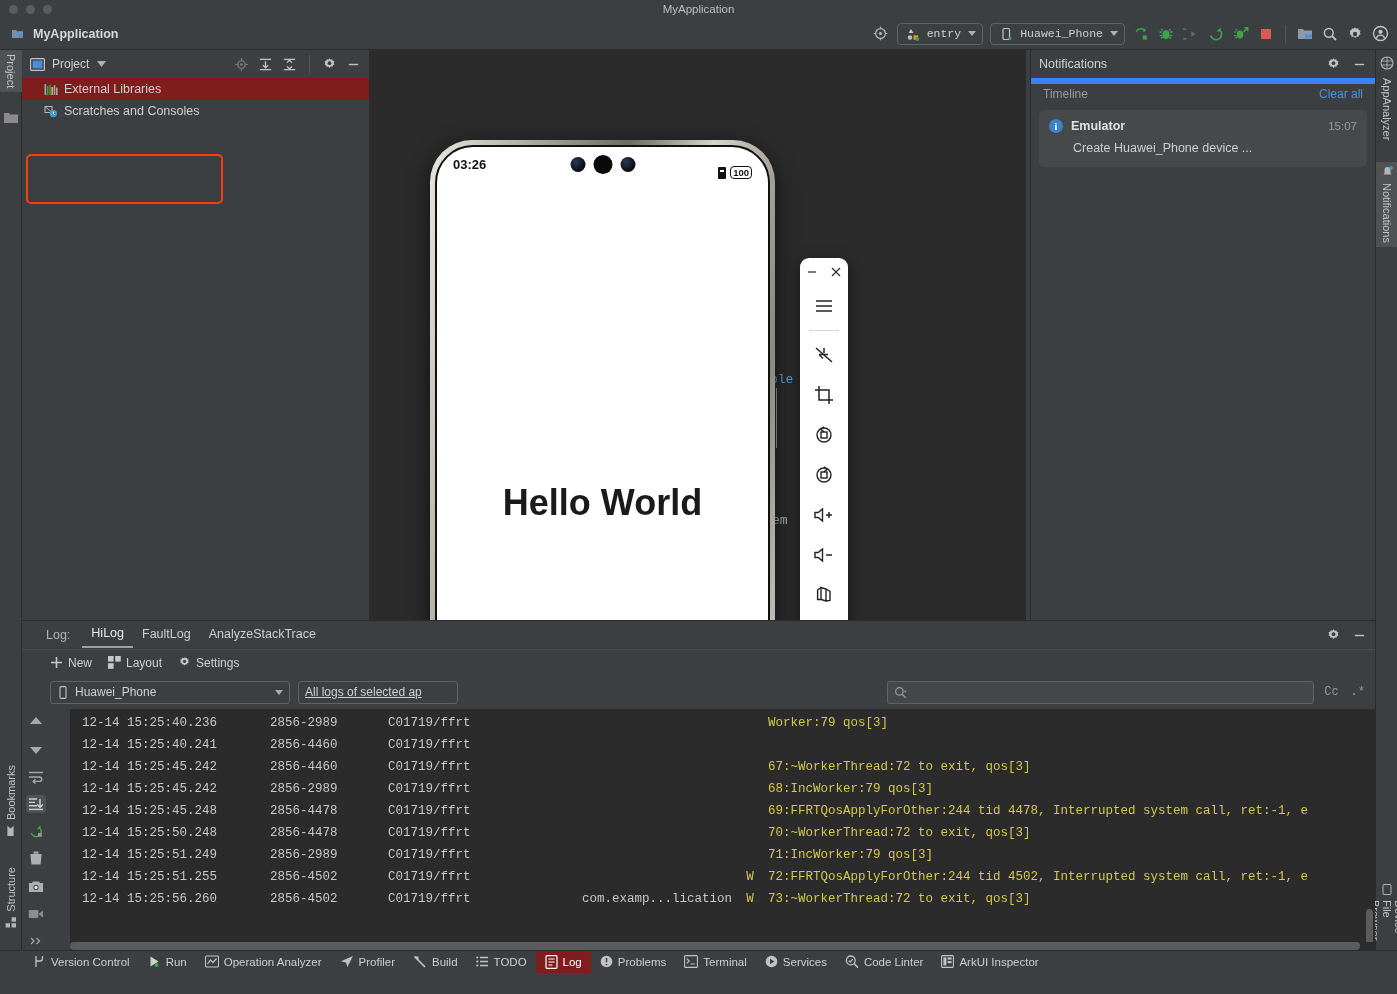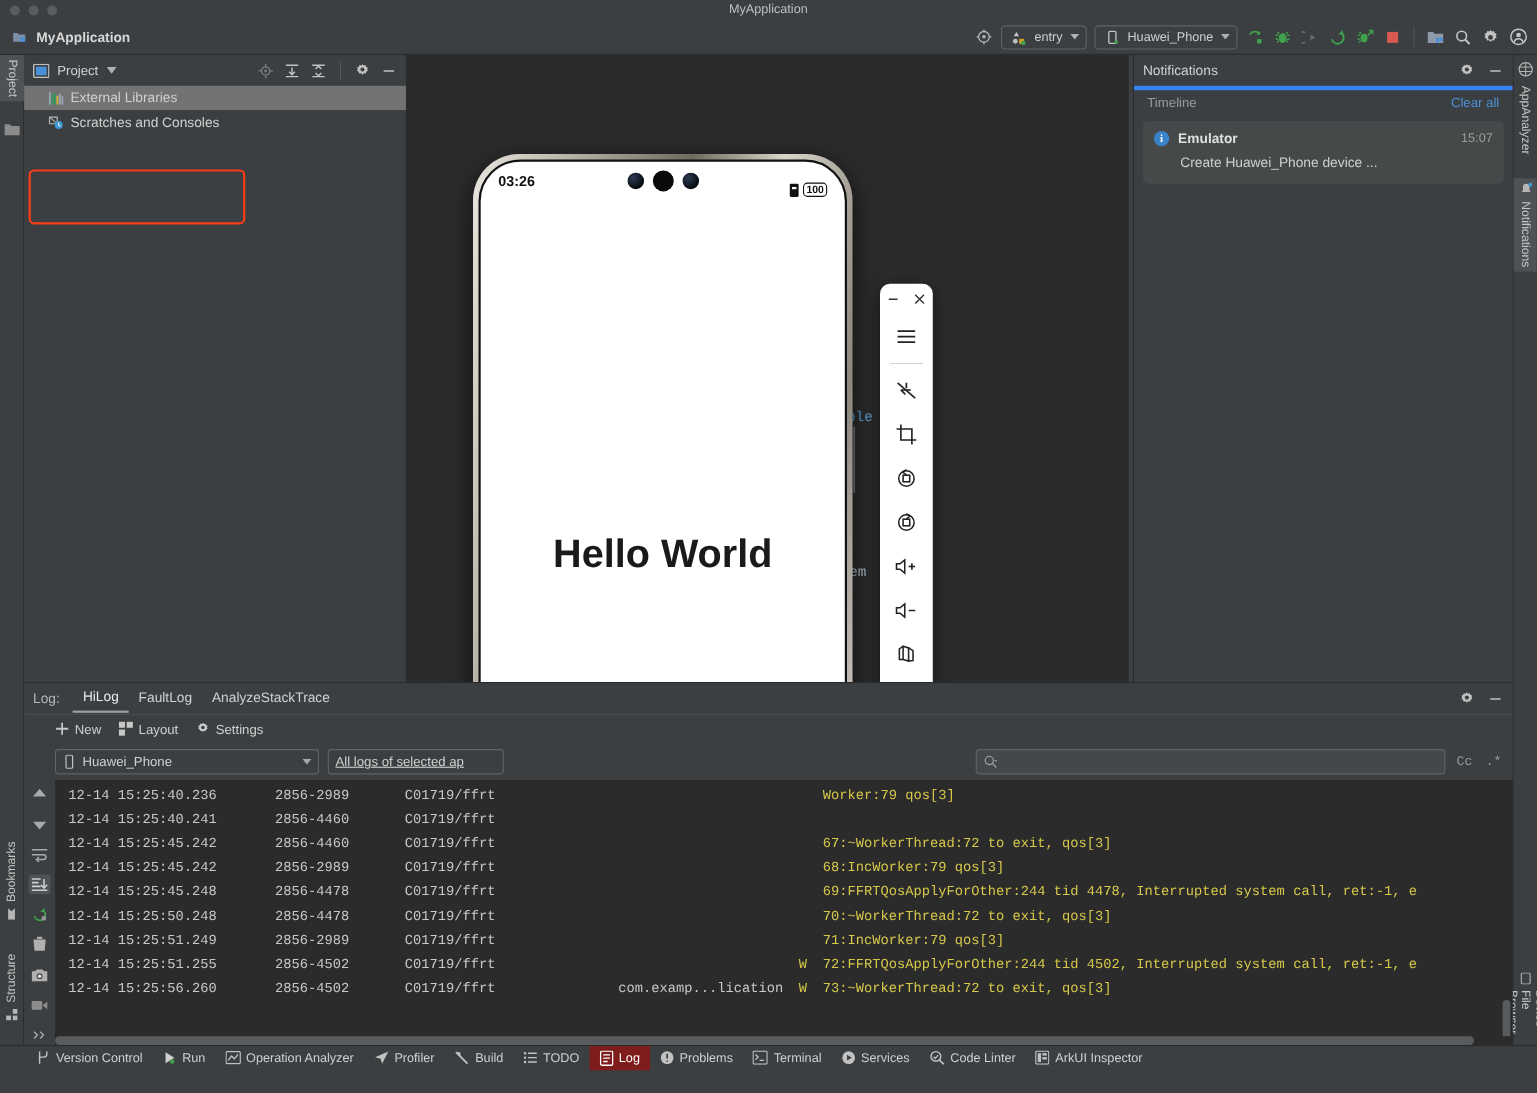--- a/index.html
+++ b/index.html
@@ -32,20 +32,21 @@
     border-bottom: 1px solid #2b2b2b;
   }
   .proj-name { display: flex; align-items: center; gap: 6px; margin-left: 9px; }
   .proj-name .lbl { font-size: 12.5px; color: #d8d8d8; font-weight: bold; }
   .tb-right { margin-left: auto; display: flex; align-items: center; gap: 7px; padding-right: 8px; }
   .chip {
     display: flex; align-items: center; gap: 5px;
     border: 1px solid #5e6366; border-radius: 4px;
     height: 22px; padding: 0 6px; color: #cfcfcf; font-size: 11.5px;
     background: transparent;
+    font-family: Liberation Mono, monospace;
   }
   .chip .caret { border-left: 4px solid transparent; border-right: 4px solid transparent; border-top: 5px solid #b0b0b0; margin-left: 2px; }
   .ticon { width: 18px; height: 18px; display: inline-flex; align-items: center; justify-content: center; }
   .vsep { width: 1px; height: 18px; background: #545759; margin: 0 3px; }
 
   
   .left-strip {
     position: absolute; left: 0; top: 50px; width: 22px; bottom: 44px;
     background: #3c3f41; border-right: 1px solid #2b2b2b;
   }
@@ -73,21 +74,21 @@
     height: 28px; display: flex; align-items: center; padding: 0 6px;
     background: #3c3f41;
   }
   .panel-header .title { font-size: 12px; color: #d0d0d0; margin-left: 6px; }
   .panel-header .hdr-icons { margin-left: auto; display: flex; align-items: center; gap: 9px; padding-right: 2px; }
   .tree { position: relative; padding-top: 0; }
   .tree-row {
     height: 22px; display: flex; align-items: center; gap: 6px;
     padding-left: 22px; font-size: 12.5px; color: #cfcfcf;
   }
-  .tree-row.selected { background: #737373; }
+  .tree-row.selected { background: #7f1d1d; }
   .hl-box {
     position: absolute; left: 4px; top: 76px; width: 197px; height: 50px;
     border: 2.5px solid #fa3c18; border-radius: 5px; pointer-events: none;
   }
 
   
   .editor {
     position: absolute; left: 370px; top: 50px; width: 656px; height: 570px;
     background: #2b2b2b; overflow: hidden;
   }
@@ -143,21 +144,21 @@
   
   .notif-panel {
     position: absolute; left: 1030px; top: 50px; width: 345px; height: 570px;
     background: #3c3f41; border-left: 1px solid #2b2b2b;
   }
   .notif-head { height: 28px; display: flex; align-items: center; padding: 0 8px; }
   .notif-head .title { font-size: 12.5px; color: #d0d0d0; }
   .notif-head .icons { margin-left: auto; display: flex; gap: 11px; align-items: center; }
   .timeline-row {
     height: 26px; display: flex; align-items: center; padding: 0 12px;
-    border-top: 4px solid #3b82f6;
+    border-top: 6px solid #3b82f6;
     text-align: right;
   }
   .timeline-row .tl { font-size: 12px; color: #9a9a9a; }
   .timeline-row .clear { margin-left: auto; color: #4d90d8; font-size: 12px; cursor: pointer; }
   .notif-card {
     margin: 6px 8px; background: #45494a; border-radius: 5px; padding: 9px 10px 12px 10px;
   }
   .notif-card .row1 { display: flex; align-items: center; gap: 8px; }
   .notif-card .name { font-size: 12.5px; color: #e0e0e0; font-weight: bold; }
   .notif-card .time { margin-left: auto; font-size: 11.5px; color: #9a9a9a; }
@@ -169,20 +170,21 @@
   }
 
   
   .log-window {
     position: absolute; left: 22px; top: 620px; right: 22px; bottom: 44px;
     background: #3c3f41; border-top: 1px solid #2b2b2b;
   }
   .log-tabs {
     height: 28px; display: flex; align-items: center; gap: 0; padding-left: 8px;
     position: relative;
+    margin-left: 16px;
   }
   .log-tabs .lbl { font-size: 12.5px; color: #b4b4b4; margin-right: 12px; }
   .log-tab {
     font-size: 12.5px; color: #cfcfcf; padding: 4px 9px 6px 9px; cursor: pointer;
   }
   .log-tab.active { color: #e8e8e8; border-bottom: 2px solid #9aa0a6; }
   .log-tabs .right-icons { margin-left: auto; display: flex; gap: 11px; align-items: center; padding-right: 8px; }
   .log-actions {
     height: 26px; display: flex; align-items: center; gap: 16px; padding-left: 28px;
     border-top: 1px solid #4a4d4f;
@@ -196,21 +198,21 @@
     display: flex; align-items: center; gap: 6px; padding: 0 6px;
     font-size: 12px; color: #cfcfcf; background: #3c3f41;
   }
   .combo .caret { margin-left: auto; border-left: 4px solid transparent; border-right: 4px solid transparent; border-top: 5px solid #a8a8a8; }
   .search-box {
     flex: 1; height: 23px; border: 1px solid #5e6366; border-radius: 3px;
     display: flex; align-items: center; gap: 6px; padding: 0 6px; background: #45484a;
   }
   .flag { font-size: 12px; color: #9a9a9a; padding: 0 2px; cursor: pointer; font-family: "Liberation Mono", monospace; }
 
-  .log-body { position: absolute; left: 0; right: 0; top: 88px; bottom: 0; display: flex; }
+  .log-body { position: absolute; left: 0; right: 0; top: 88px; bottom: 0; display: flex; gap: 20px; }
   .log-gutter {
     width: 28px; background: #3c3f41; display: flex; flex-direction: column;
     align-items: center; padding-top: 4px; gap: 10px;
   }
   .gicon { width: 20px; height: 20px; display: flex; align-items: center; justify-content: center; cursor: pointer; border-radius: 3px; }
   .gicon.sel { background: #4e5254; }
   .log-text {
     flex: 1; background: #2b2b2b; overflow: hidden; position: relative;
     font-family: "Liberation Mono", monospace; font-size: 12.5px; padding-top: 3px;
   }

